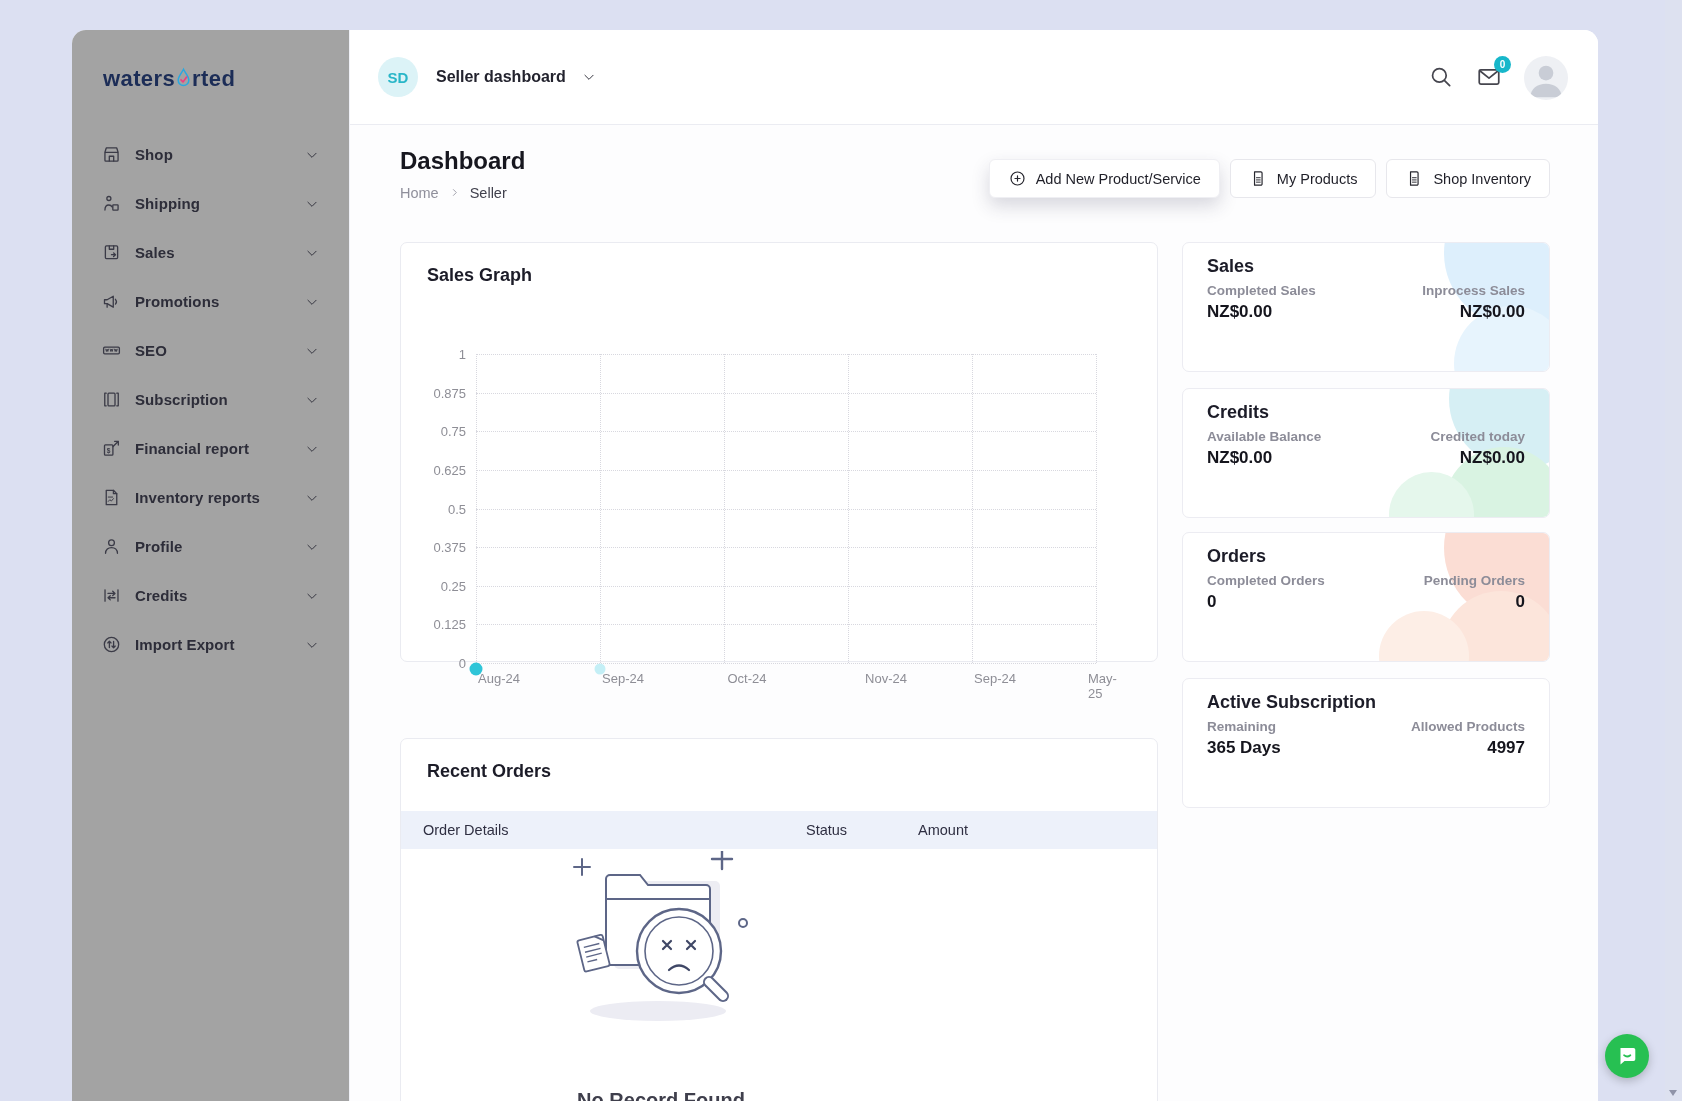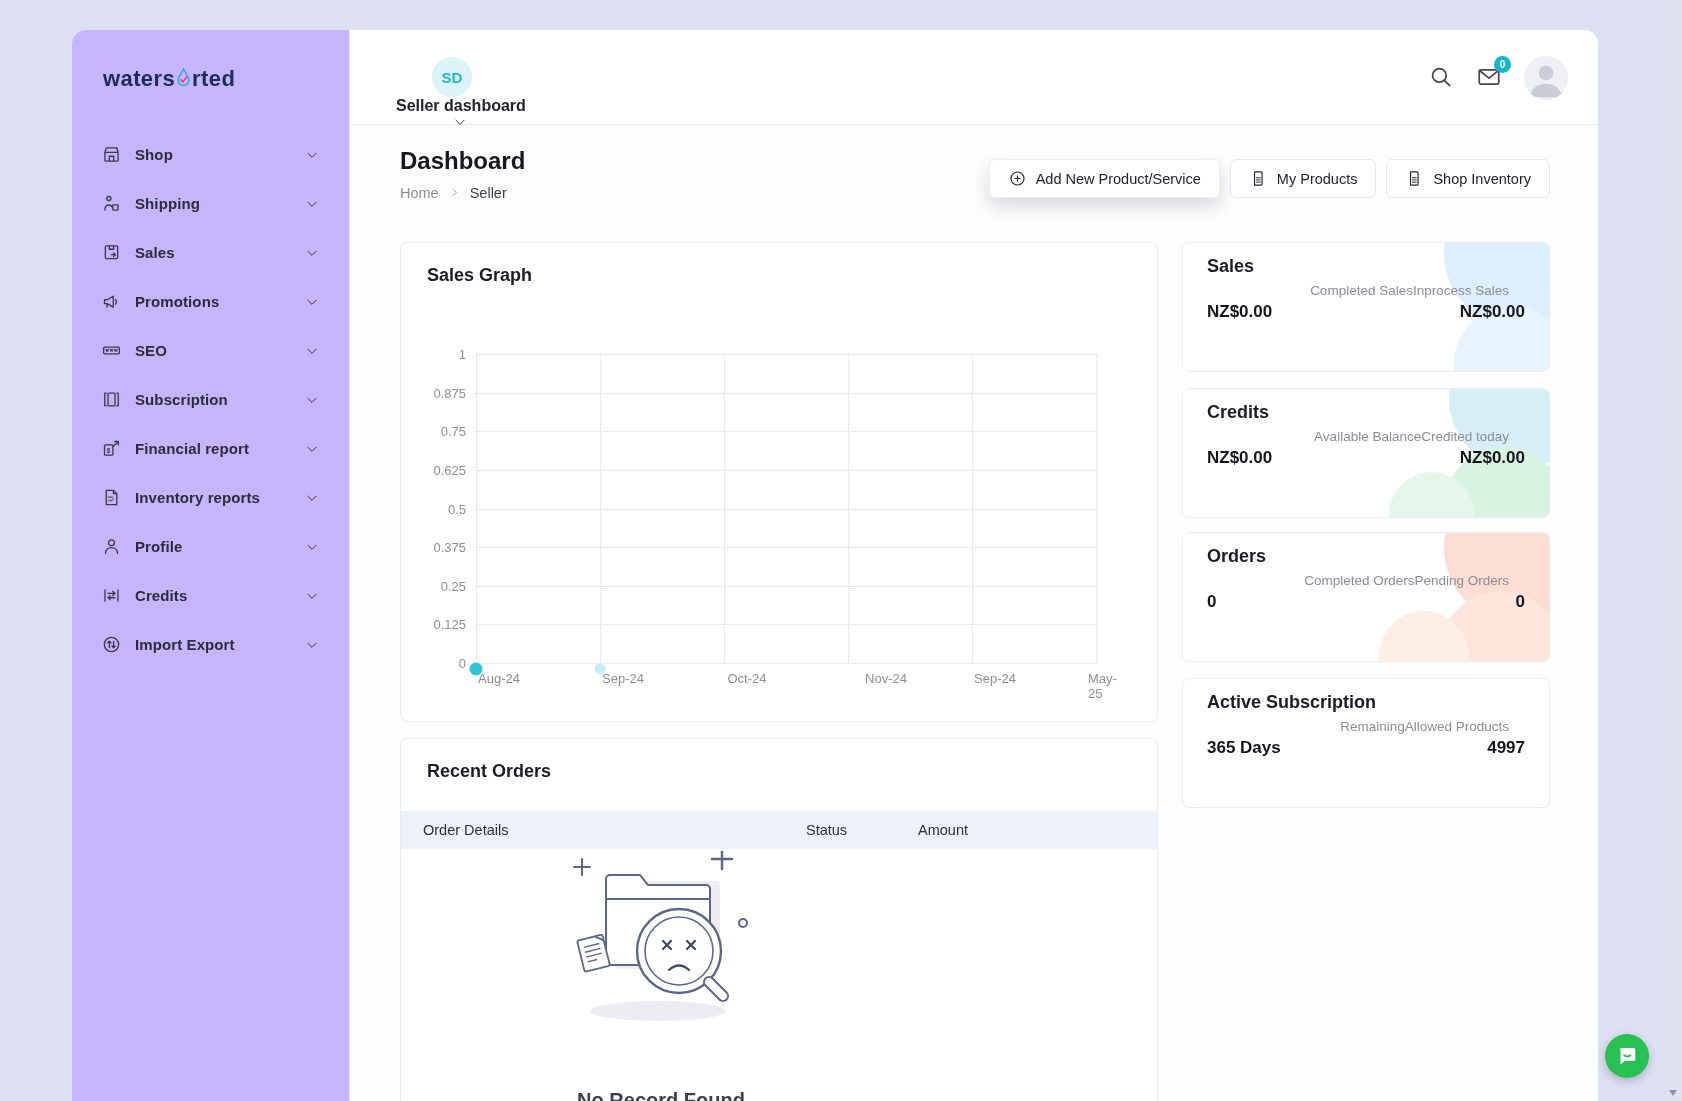--- a/index.html
+++ b/index.html
@@ -6,37 +6,37 @@
   html,body { width:1682px; height:1101px; overflow:hidden; }
   body {
     font-family:"Liberation Sans","DejaVu Sans",sans-serif;
     background:#dce0f2; position:relative; color:#1d1d28;
   }
   
   .app { position:absolute; left:72px; top:30px; width:1526px; height:1071px;
          background:#fff; border-radius:14px 14px 0 0; }
   
   .sidebar { position:absolute; left:0; top:0; width:278px; height:100%;
-             background:#c4b5fd; border-right:1px solid #f0f1f7; border-radius:14px 0 0 0; }
+             background:#a3a3a3; border-right:1px solid #f0f1f7; border-radius:14px 0 0 0; }
   .logo { position:absolute; left:31px; top:36px; font-size:22px; font-weight:700;
           color:#1c2d57; letter-spacing:.4px; display:flex; align-items:center; }
   .logo svg { margin:0 1px 2px 1px; }
   .menu { position:absolute; top:100px; left:0; right:0; }
   .menu-item { height:49px; display:flex; align-items:center; padding:0 30px 0 29px; cursor:pointer; }
   .mi-icon { width:21px; height:21px; margin-right:13px; flex:none; display:flex; }
   .mi-icon svg { width:21px; height:21px; stroke:#3b3b47; stroke-width:1.5; fill:none;
                  stroke-linecap:round; stroke-linejoin:round; }
   .mi-label { font-size:15px; font-weight:600; color:#2d2d39; letter-spacing:.1px; }
   .mi-chevron { margin-left:auto; width:14px; height:14px; display:flex; }
   .mi-chevron svg, .dd-chevron svg { width:14px; height:14px; stroke:#35353f; stroke-width:1.7;
                  fill:none; stroke-linecap:round; stroke-linejoin:round; }
   
   .header { position:absolute; left:278px; right:0; top:0; height:95px; background:#fff;
             border-bottom:1px solid #ebecf2; border-radius:0 14px 0 0; }
-  .workspace { position:absolute; left:28px; top:27px; display:flex; align-items:center; cursor:pointer;flex-direction:column; }
+  .workspace { position:absolute; left:28px; top:27px; display:flex; align-items:center; cursor:pointer; }
   .ws-badge { width:40px; height:40px; border-radius:50%; background:#dcf3f7; color:#29b6c8;
               font-size:15px; font-weight:700; display:flex; align-items:center; justify-content:center; }
   .ws-label { margin-left:18px; font-size:16px; font-weight:700; color:#23232e; }
   .dd-chevron { margin-left:16px; width:14px; height:14px; display:flex; }
   .hdr-right { position:absolute; right:30px; top:0; height:95px; display:flex; align-items:center; gap:20px; }
   .icon-btn { width:28px; height:28px; position:relative; cursor:pointer; display:flex; }
   .icon-btn svg { width:26px; height:26px; stroke:#45454e; stroke-width:1.6; fill:none;
                   stroke-linecap:round; stroke-linejoin:round; }
   .mail-badge { position:absolute; right:-7px; top:-8px; min-width:17px; height:17px; border-radius:9px;
                 background:#17b7ca; color:#fff; font-size:10px; font-weight:700;
@@ -54,21 +54,21 @@
   .actions { position:absolute; right:48px; top:34px; display:flex; gap:10px; }
   .btn { height:39px; background:#fff; border:1px solid #e7e7ec; border-radius:6px;
          display:flex; align-items:center; gap:9px; padding:0 18px; font-size:14.5px;
          font-weight:500; color:#1f1f28; cursor:pointer; white-space:nowrap; }
   .btn svg { width:19px; height:19px; stroke:#26262e; stroke-width:1.5; fill:none;
              stroke-linecap:round; stroke-linejoin:round; }
   .btn.primary { box-shadow:0 8px 18px rgba(45,45,75,.18); border-color:#efeff3; }
   
   .panel { position:absolute; background:#fff; border:1px solid #eaebf1; border-radius:7px; }
   .panel-title { position:absolute; left:26px; top:22px; font-size:18px; font-weight:700; color:#1c1c28; }
-  #graph-card { left:50px; top:117px; width:758px; height:480px; }
+  #graph-card { left:50px; top:117px; width:758px; height:420px; }
   #orders-card { left:50px; top:613px; width:758px; height:540px; }
   
   .plot { position:absolute; left:75px; top:111px; width:620px; height:309px; }
   .grid-h { position:absolute; left:0; right:0; border-top:1px dotted #d8d8df; }
   .grid-v { position:absolute; top:0; height:100%; border-left:1px dotted #d8d8df; }
   .ytick { position:absolute; left:-10px; transform:translate(-100%,-50%); font-size:13px;
            color:#8e8e96; white-space:nowrap; }
   .xtick { position:absolute; top:calc(100% + 9px); width:56px; text-align:center;
            font-size:13px; color:#8e8e96; line-height:1.15; }
   .xtick.last { width:34px; text-align:left; }
@@ -79,22 +79,22 @@
   .th-details { position:absolute; left:22px; }
   .th-status  { position:absolute; left:405px; }
   .th-amount  { position:absolute; left:517px; }
   .empty-illo { position:absolute; left:165px; top:112px; width:190px; height:178px; }
   .empty-text { position:absolute; left:60px; top:350px; width:400px; text-align:center;
                 font-size:20px; font-weight:700; color:#3f3f4c; }
   
   .stat-card { position:absolute; left:832px; width:368px; height:130px; background:#fff;
                border:1px solid #ececf2; border-radius:7px; overflow:hidden; }
   .stat-title { position:absolute; left:24px; top:13px; font-size:18px; font-weight:700; color:#1c1c28; z-index:2; }
-  .stat-labels { position:absolute; left:24px; right:40px; top:40px; display:flex;
-                 justify-content:flex-end; font-size:13.5px; color:#8c8c98; z-index:2; }
+  .stat-labels { position:absolute; left:24px; right:24px; top:40px; display:flex;
+                 justify-content:space-between; font-size:13.5px; color:#8c8c98; z-index:2;font-weight:bold; }
   .stat-values { position:absolute; left:24px; right:24px; top:59px; display:flex;
                  justify-content:space-between; font-size:17px; font-weight:700; color:#15151d; z-index:2;gap:29px; }
   .blob { position:absolute; border-radius:50%; z-index:1; }
   
   .chat-fab { position:absolute; left:1605px; top:1034px; width:44px; height:44px; border-radius:50%;
               background:#27c052; box-shadow:0 3px 10px rgba(0,0,0,.22); cursor:pointer;
               display:flex; align-items:center; justify-content:center; z-index:10; }
   
   .scrollbar { position:absolute; right:0; top:0; width:17px; height:100%; background:#dde1f0; }
   .sb-arrow-down { position:absolute; bottom:5px; left:4px; width:0; height:0;

